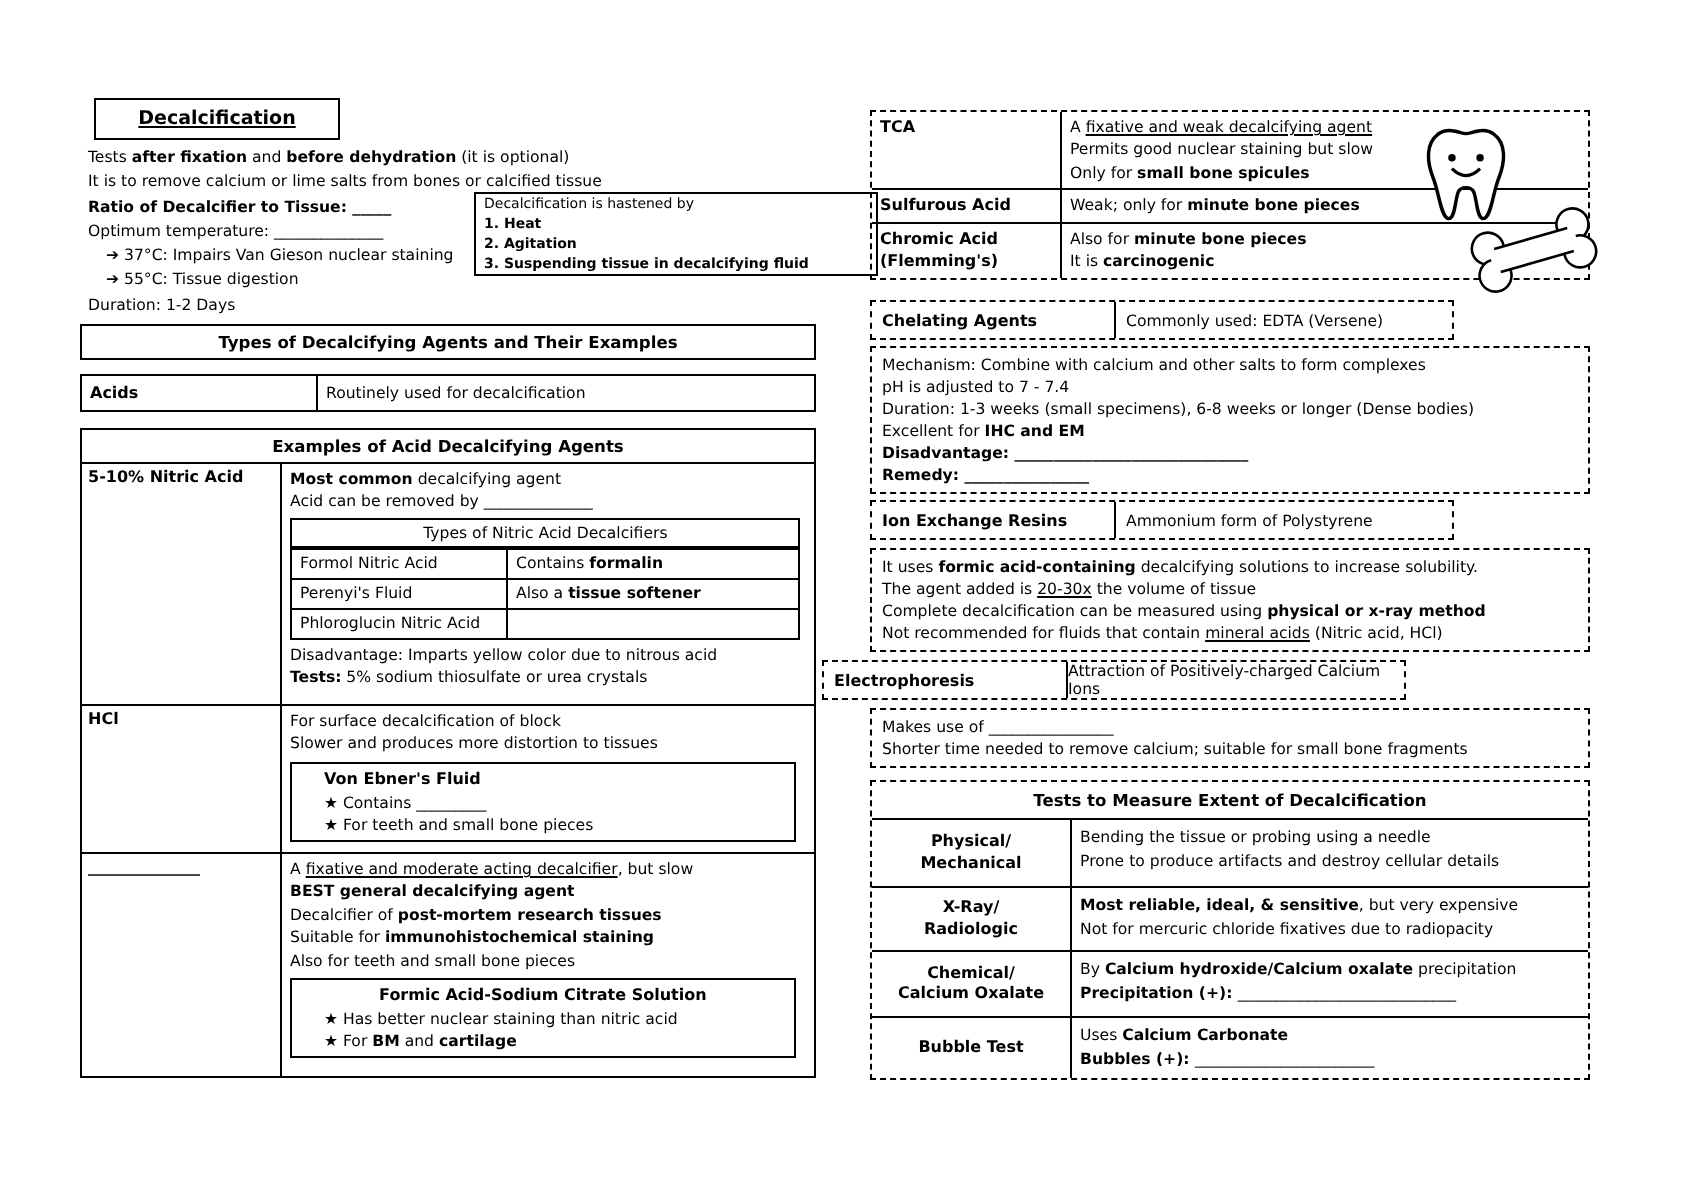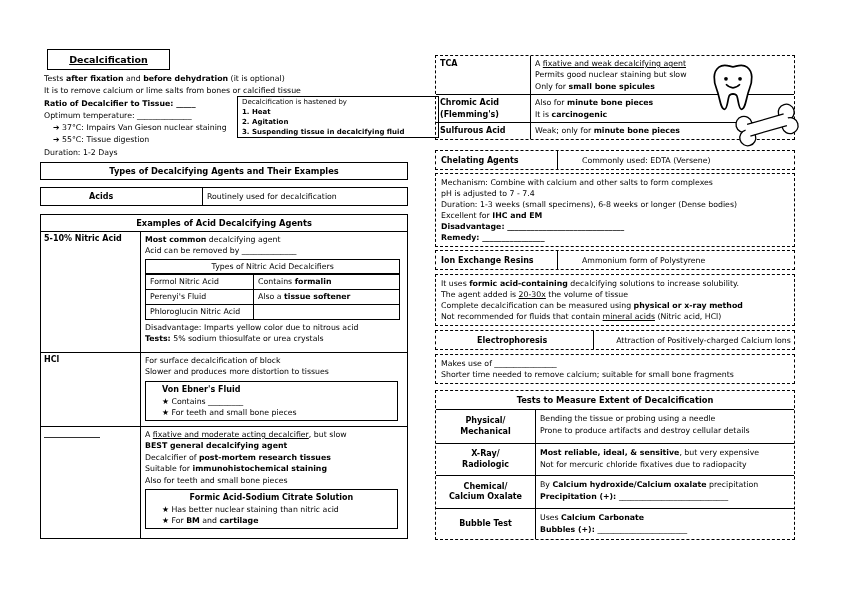--- a/index.html
+++ b/index.html
@@ -22,21 +22,21 @@
 
   
   .hastened-box { left:237px; top:96px; width:202px; border:1px solid #000; padding:0 4px; font-size:7px; }
   .hb-title { line-height:10px; }
   .hb-item { font-weight:bold; line-height:10px; }
 
   
   .tbl-header { border:1.2px solid #000; font-weight:bold; font-size:8.3px; text-align:center; }
   .types-header { left:40px; top:162px; width:368px; height:18px; line-height:16px; }
   .types-row { left:40px; top:187px; width:368px; height:19px; border:1.2px solid #000;
-               display:grid; grid-template-columns:118px 1fr;padding-left:44px; }
+               display:grid; grid-template-columns:118px 1fr; }
   .types-row .cell { padding:2px 4px; line-height:13px; }
   .types-row .label-cell { font-weight:bold; font-size:8px; border-right:1px solid #000; }
 
   
   .acid-table { left:40px; top:214px; width:368px; border:1.2px solid #000; }
   .acid-table .inner-header { border-bottom:1px solid #000; font-weight:bold; font-size:8.3px;
                               text-align:center; height:17px; line-height:16px; }
   .acid-row { display:grid; grid-template-columns:100px 1fr; border-top:1px solid #000; }
   .acid-row:nth-of-type(2) { border-top:none; }
   .acid-label { border-right:1px solid #000; padding:2px 3px; font-weight:bold; font-size:8px; }
@@ -59,27 +59,27 @@
   .mini-title-center { text-align:center; }
 
   
   .r-acids { left:435px; top:55px; width:360px; border:1px dashed #000; }
   .r-acid-row { display:grid; grid-template-columns:95px 1fr; border-top:1px solid #000; }
   .r-acid-row:first-child { border-top:none; }
   .r-acid-label { border-right:1px solid #000; padding:2px 4px; font-weight:bold; font-size:8px; line-height:11.5px; }
   .r-acid-body { padding:2px 4px; }
   .r-acid-body .ln { line-height:11.4px; }
 
-  .r-row { width:360px; height:20px; border:1px dashed #000; display:grid; grid-template-columns:122px 1fr; align-items:stretch;gap:19px; }
+  .r-row { width:292px; height:20px; border:1px dashed #000; display:grid; grid-template-columns:122px 1fr; align-items:stretch; }
   .r-row .label-cell { font-weight:bold; font-size:8px; border-right:1px solid #000; display:flex; align-items:center; padding-left:5px; }
   .r-row .text-cell { display:flex; align-items:center; padding-left:5px; }
   .r-row .text-center { justify-content:center; padding-left:0; }
   .row-chelating { left:435px; top:150px; }
   .row-ion { left:435px; top:250px; }
-  .row-electro { left:435px; top:330px;padding-left:36px; }
+  .row-electro { left:411px; top:330px; }
 
   .r-box { width:360px; border:1px dashed #000; padding:3px 5px; }
   .r-box .ln { line-height:11px; }
   .box-chelating { left:435px; top:173px; }
   .box-ion { left:435px; top:274px; }
   .box-electro { left:435px; top:354px; }
 
   
   .tests { left:435px; top:390px; width:360px; border:1px dashed #000; }
   .tests-header { border-bottom:1px solid #000; font-weight:bold; font-size:8.3px; text-align:center;
@@ -192,31 +192,31 @@
   <div class="abs r-acids">
     <div class="r-acid-row">
       <div class="r-acid-label">TCA</div>
       <div class="r-acid-body">
         <div class="ln"><span>A </span><span class="seg-u">fixative and weak decalcifying agent</span></div>
         <div class="ln">Permits good nuclear staining but slow</div>
         <div class="ln"><span>Only for </span><span class="seg-b">small bone spicules</span></div>
       </div>
     </div>
     <div class="r-acid-row">
+      <div class="r-acid-label">Sulfurous Acid</div>
+      <div class="r-acid-body">
+        <div class="ln"><span>Weak; only for </span><span class="seg-b">minute bone pieces</span></div>
+      </div>
+    </div>
+    <div class="r-acid-row">
       <div class="r-acid-label pre">Chromic Acid
 (Flemming's)</div>
       <div class="r-acid-body">
         <div class="ln"><span>Also for </span><span class="seg-b">minute bone pieces</span></div>
         <div class="ln"><span>It is </span><span class="seg-b">carcinogenic</span></div>
-      </div>
-    </div>
-    <div class="r-acid-row">
-      <div class="r-acid-label">Sulfurous Acid</div>
-      <div class="r-acid-body">
-        <div class="ln"><span>Weak; only for </span><span class="seg-b">minute bone pieces</span></div>
       </div>
     </div>
   </div>
 
   <svg class="abs illus tooth-illus" width="50" height="54" viewBox="0 0 32 34">
     <path d="M7,3 C3,6 3.5,12 5.5,17 C7.5,22 8,30 10.5,30 C12.5,30 12.5,24 13.5,21.5 C14.3,19.6 17.7,19.6 18.5,21.5 C19.5,24 19.5,30 21.5,30 C24,30 24.5,22 26.5,17 C28.5,12 29,6 25,3 C21.5,0.4 18,2.8 16,2.8 C14,2.8 10.5,0.4 7,3 Z" fill="#fff" stroke="#000" stroke-width="1.1"></path>
     <circle cx="11.5" cy="10.5" r="1.2" fill="#000"></circle>
     <circle cx="20.5" cy="10.5" r="1.2" fill="#000"></circle>
     <path d="M11.5,14 Q16,18.5 20.5,14" fill="none" stroke="#000" stroke-width="1"></path>
   </svg>

